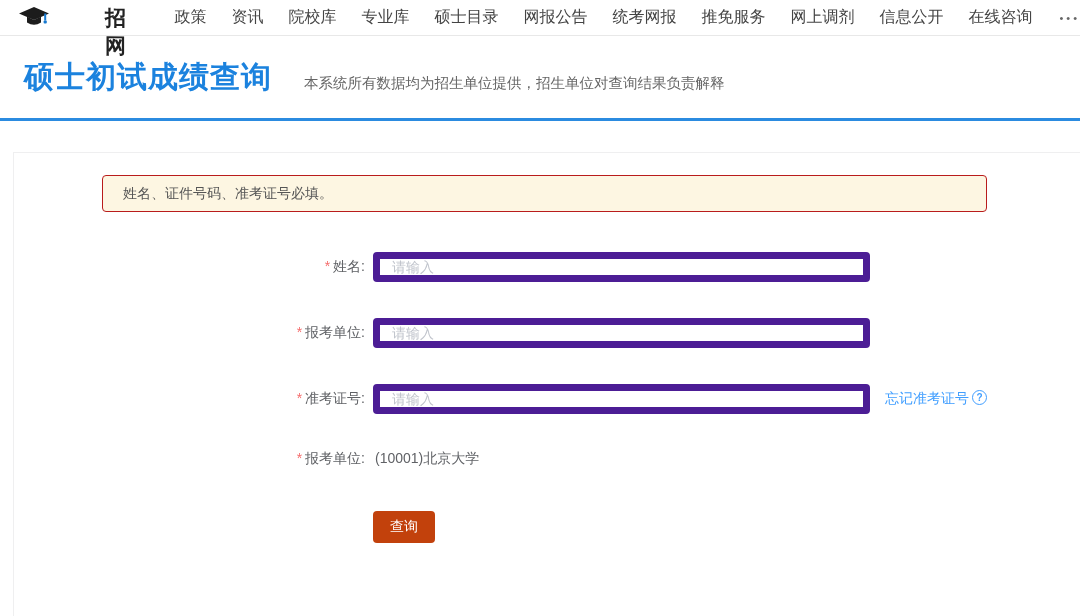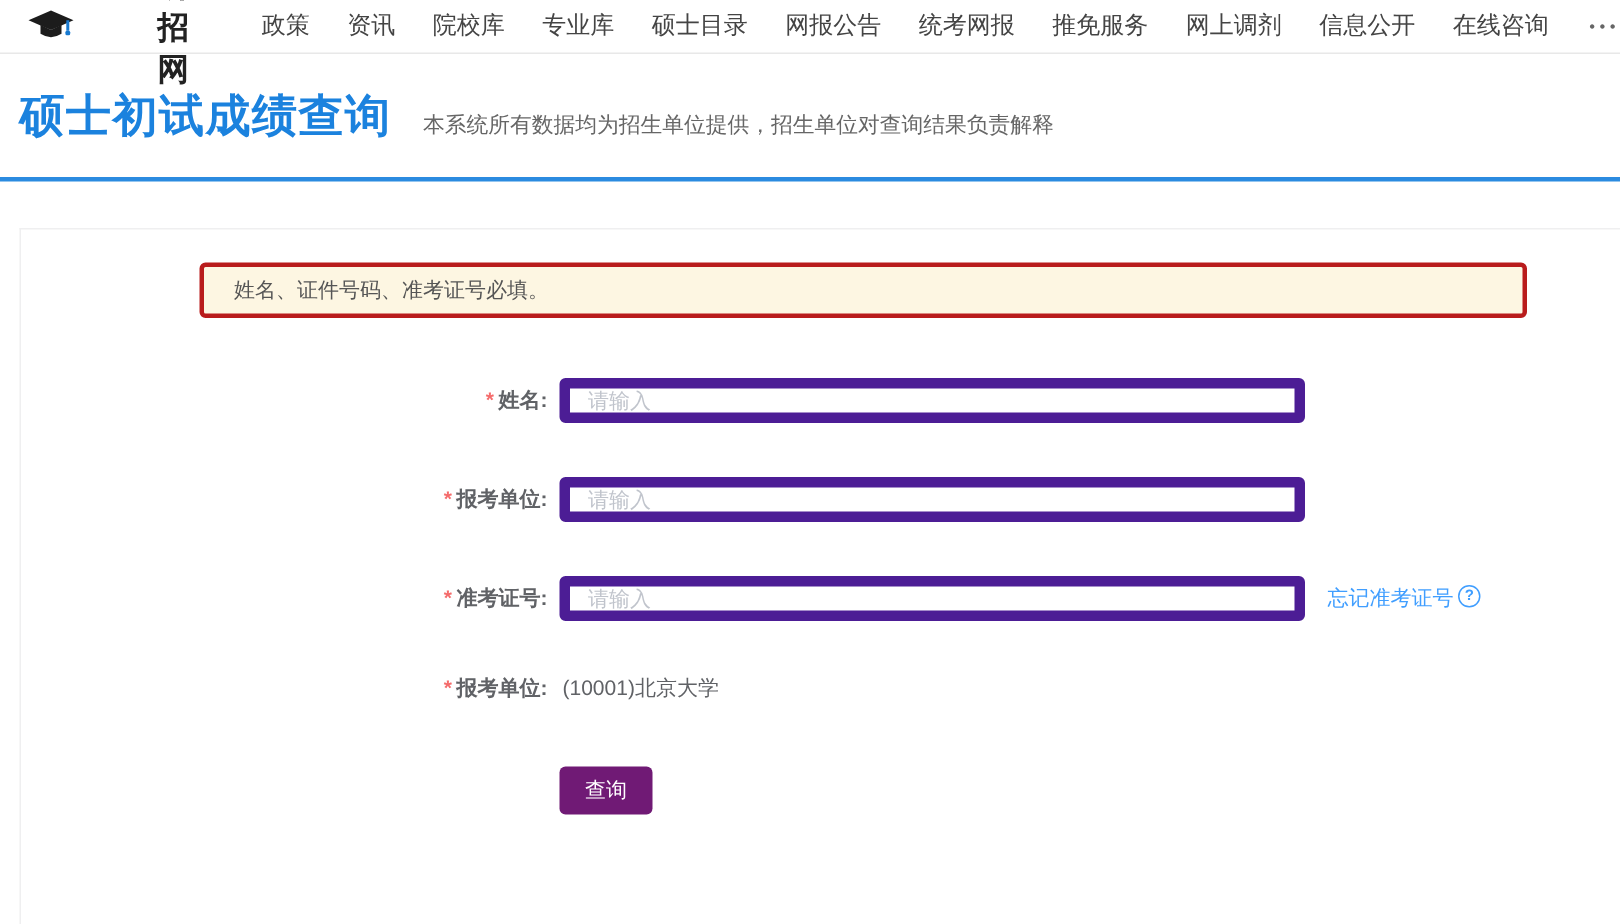--- a/index.html
+++ b/index.html
@@ -42,21 +42,21 @@
     margin-left: 2px;
   }
 
   
   .page-header {
     height: 82px;
     display: flex; align-items: center;
     padding-left: 8px;
   }
   .page-title {
-    margin: 5px;
+    margin: 16px;
     font-size: 30px; font-weight: 700;
     color: #1b82de;
     letter-spacing: 1px;
   }
   .page-subtitle {
     font-size: 14.5px; color: #666;
     margin-left: 16px; margin-top: 12px;
   }
   .blue-divider { height: 3px; background: #2b8be0; }
 
@@ -77,38 +77,37 @@
     border: 2px solid #e5262c;
     height: 59px;
     display: flex; align-items: center;
     padding: 0 46px;
   }
   .card-title { font-size: 20px; color: #333; }
 
   .card-body { padding-top: 22px; }
 
   .alert {
-    margin-left: 119px;
+    margin-left: 88px;
     width: 885px; height: 37px;
     background: #fdf6e2;
-    border: 3px solid #b91c1c;
+    border: 1px solid #b91c1c;
     border-radius: 4px;
     display: flex; align-items: center;
     padding-left: 20px;
     font-size: 14px; color: #555;
   }
 
   .form { margin-top: 40px; }
   .form-row { display: flex; align-items: center; margin-bottom: 36px; }
   .form-label {
     width: 359px; padding-right: 8px;
     text-align: right;
     font-size: 14px; color: #606266;
     white-space: nowrap;
-    font-weight: bold;
   }
   .star { color: #f56c6c; margin-right: 3px; }
   .text-input {
     width: 497px; height: 30px;
     border: 7px solid #4c1d95; border-radius: 4px;
     padding: 0 12px;
     font-size: 14px; color: #606266;
     outline: none;
     font-family: "Liberation Sans", sans-serif;
   }
@@ -128,21 +127,21 @@
     font-size: 10px; font-weight: 700;
     margin-left: 3px;
   }
 
   .unit-row { margin-bottom: 43px; }
   .unit-value { font-size: 14px; color: #606266; margin-left: 2px; }
 
   .submit-btn {
     margin-left: 359px;
     width: 62px; height: 32px;
-    background: #701a75;
+    background: #c2410c;
     border: none; border-radius: 4px;
     color: #fff; font-size: 14px;
     cursor: pointer;
     font-family: "Liberation Sans", sans-serif;
   }
 </style>
 </head>
 <body>
 
 <div class="navbar">

